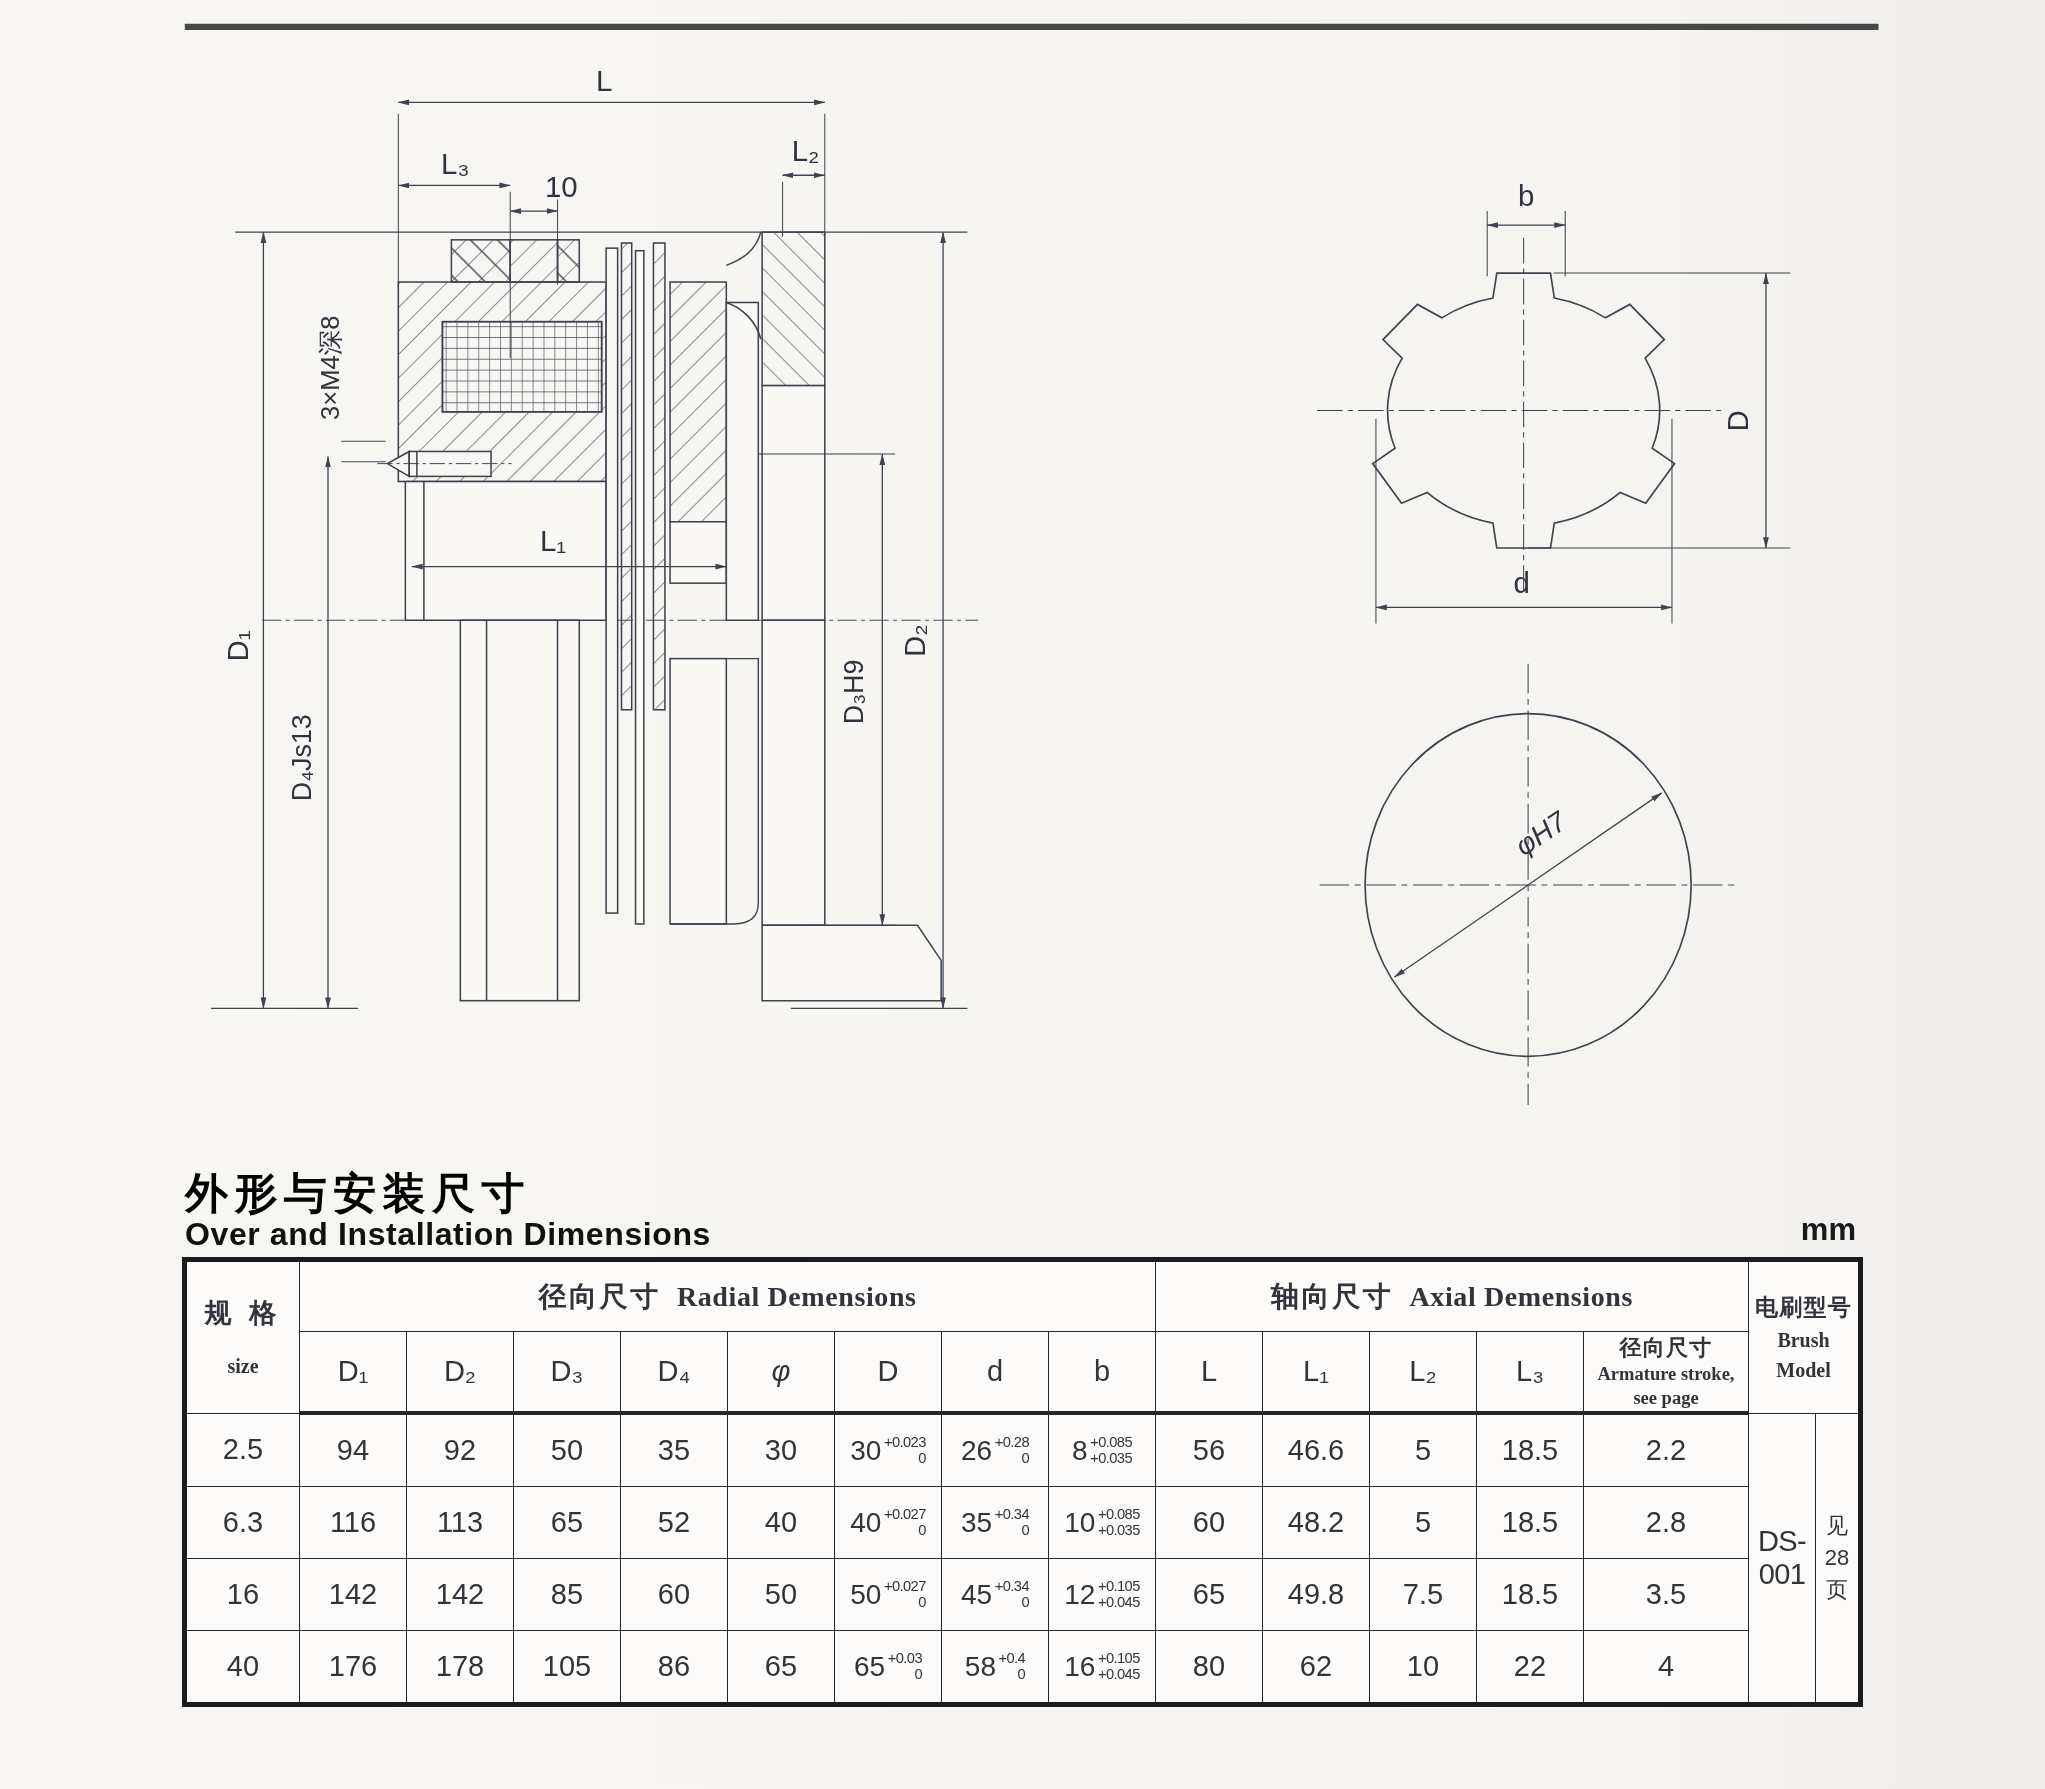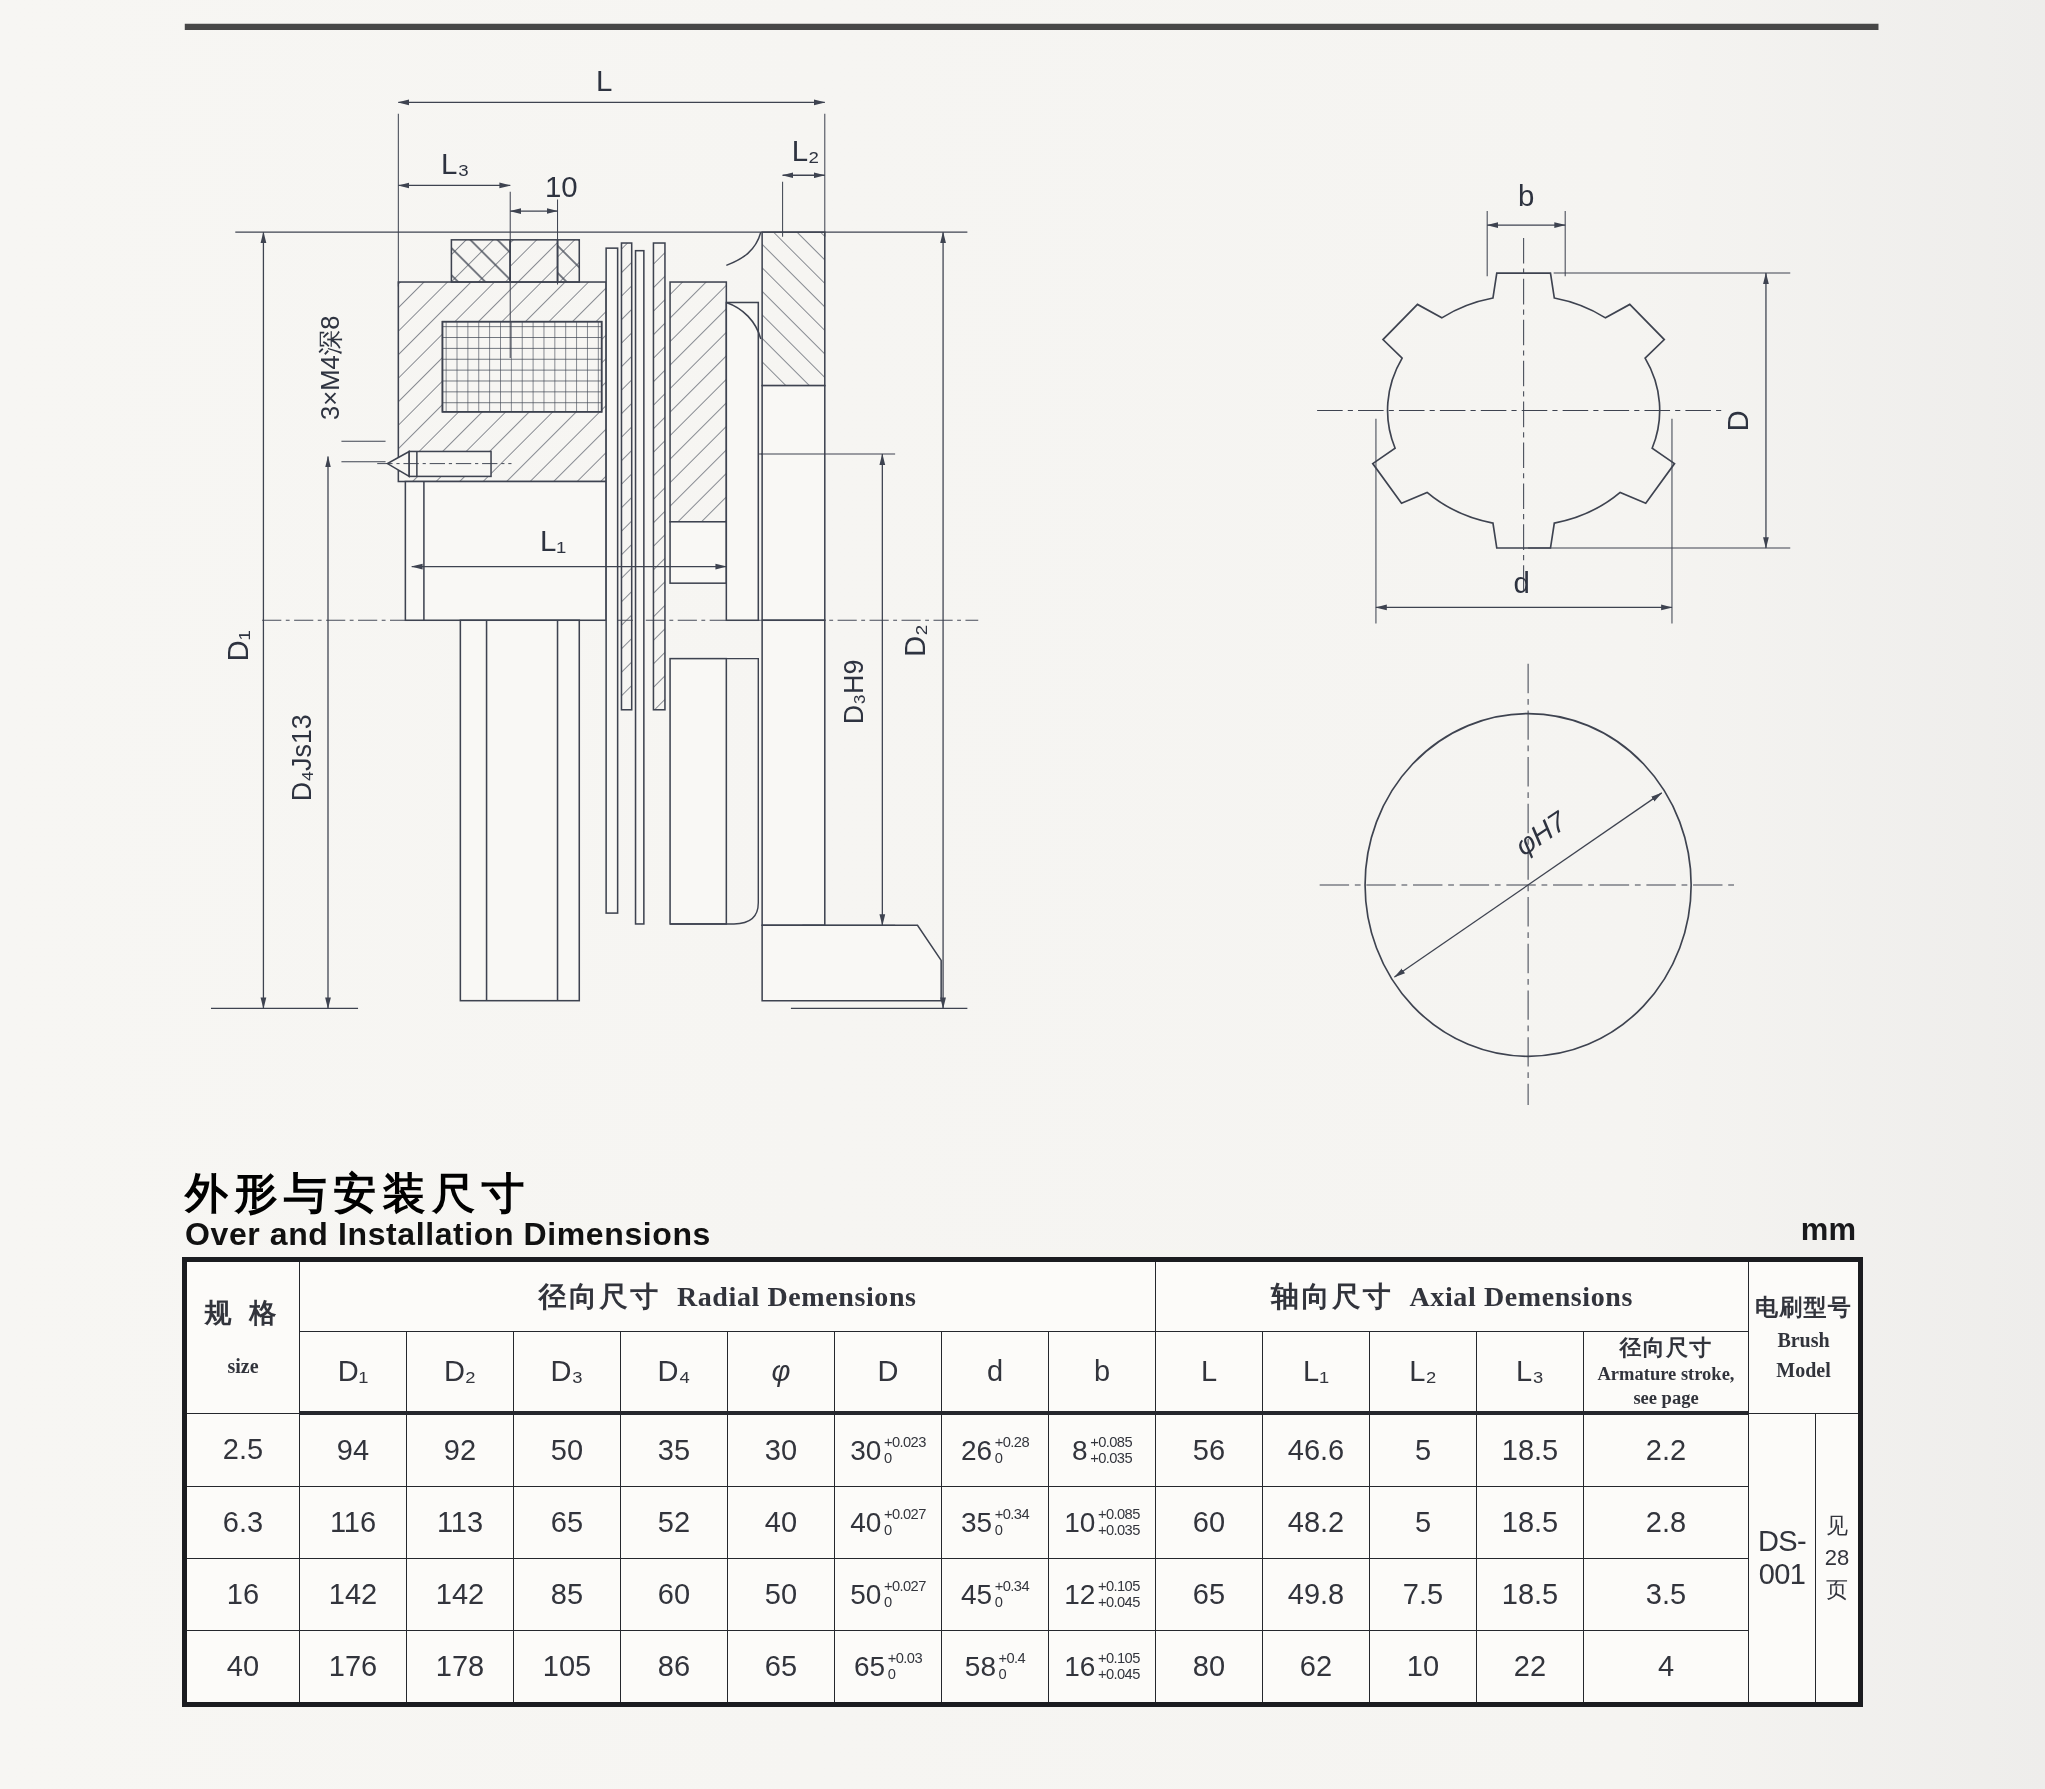--- a/index.html
+++ b/index.html
@@ -31,21 +31,21 @@
   .twoline div{line-height:1.35;}
   .size-hd-zh{font-size:27px;font-weight:600;letter-spacing:5.1px;}
   .size-hd-en{font-family:"Liberation Serif",serif;font-weight:700;font-size:20px;margin-top:22px;}
   .stroke-hd .zh{font-size:22px;font-weight:700;letter-spacing:1.3px;}
   .stroke-hd .en{font-family:"Liberation Serif",serif;font-weight:700;font-size:18.5px;line-height:1.25;}
   .brush-hd div{line-height:1.5;}
   .brush-hd .zh{font-size:23px;font-weight:700;letter-spacing:1.3px;}
   .brush-hd .en{font-family:"Liberation Serif",serif;font-weight:700;font-size:20px;}
   .tolcell{display:flex;align-items:center;justify-content:center;gap:2.6px;}
   .tolcell .tv{font-size:28px;}
-  .tolstack{display:flex;flex-direction:column;align-items:flex-start;line-height:1.05;}
+  .tolstack{display:flex;flex-direction:column;align-items:flex-end;line-height:1.05;}
   .tolstack span{font-size:14.7px;letter-spacing:-0.6px;}
   .brush-model{font-size:18.5px;letter-spacing:-0.6px;}
   .see-page div{font-size:22px;line-height:1.45;}
 </style>
 </head>
 <body>
 
 <svg class="abs" style="left:0;top:0" width="2046" height="1151" viewBox="0 0 3200 1800">
   <defs>
     <pattern id="hd45" width="26" height="26" patternUnits="userSpaceOnUse" patternTransform="rotate(45)">

